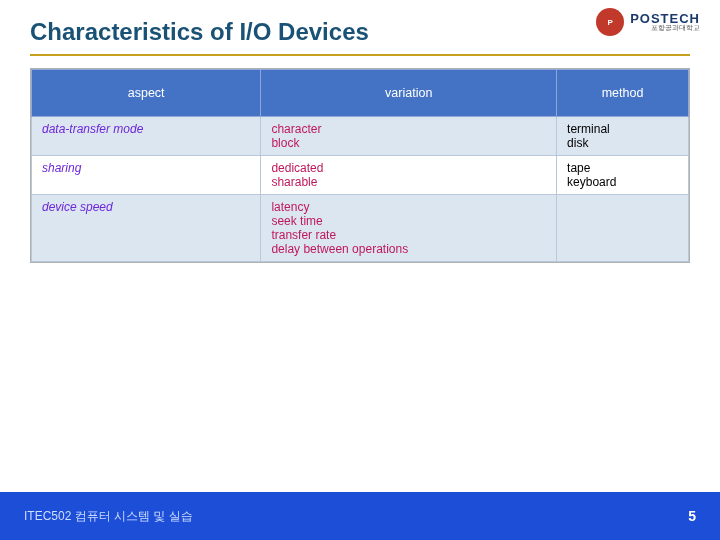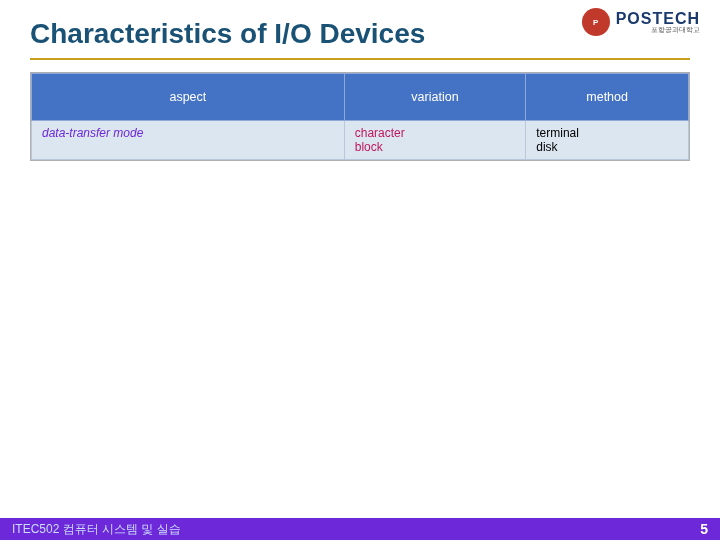--- a/index.html
+++ b/index.html
@@ -6,21 +6,21 @@
     body {
       width: 720px;
       height: 540px;
       background: #ffffff;
       font-family: Arial, sans-serif;
       position: relative;
       overflow: hidden;
     }
 
     .page-title {
-      font-size: 28px;
+      font-size: 24px;
       font-weight: bold;
       color: #1a5276;
       padding: 18px 30px 8px 30px;
     }
 
     .title-divider {
       height: 2px;
       background: #c8a020;
       margin: 0 30px 12px 30px;
     }
@@ -71,26 +71,26 @@
 
     tbody td.variation-col {
       color: #be185d;
     }
 
     .footer-bar {
       position: absolute;
       bottom: 0;
       left: 0;
       right: 0;
-      height: 22px;
-      background: #6d28d9;
+      height: 48px;
+      background: #1d4ed8;
       display: flex;
       align-items: center;
       justify-content: space-between;
-      padding: 0 12px;
+      padding: 0 24px;
     }
 
     .footer-text {
       color: #ccddff;
       font-size: 12px;
     }
 
     .footer-page {
       color: white;
       font-size: 14px;
@@ -113,21 +113,21 @@
       background: #c0392b;
       display: flex;
       align-items: center;
       justify-content: center;
       color: white;
       font-size: 8px;
       font-weight: bold;
     }
 
     .logo-text {
-      font-size: 16px;
+      font-size: 13px;
       font-weight: bold;
       color: #1a3a6e;
       letter-spacing: 1px;
     }
 
     .logo-sub {
       font-size: 7px;
       color: #555;
       margin-top: -3px;
       text-align: right;
@@ -157,20 +157,35 @@
       </tr>
     </thead>
     <tbody id="table-body">
     <tr>
           <td>data-transfer mode</td>
           <td class="variation-col" style="white-space: pre-line;">character
 block</td>
           <td style="white-space: pre-line;">terminal
 disk</td>
         </tr>
+        <tr>
+          <td>sharing</td>
+          <td class="variation-col" style="white-space: pre-line;">dedicated
+sharable</td>
+          <td style="white-space: pre-line;">tape
+keyboard</td>
+        </tr>
+        <tr>
+          <td>device speed</td>
+          <td class="variation-col" style="white-space: pre-line;">latency
+seek time
+transfer rate
+delay between operations</td>
+          <td style="white-space: pre-line;"></td>
+        </tr>
       </tbody>
   </table>
 </div>
 
 <div class="footer-bar">
   <span class="footer-text">ITEC502 컴퓨터 시스템 및 실습</span>
   <span class="footer-page">5</span>
 </div>
 
 </body></html>

